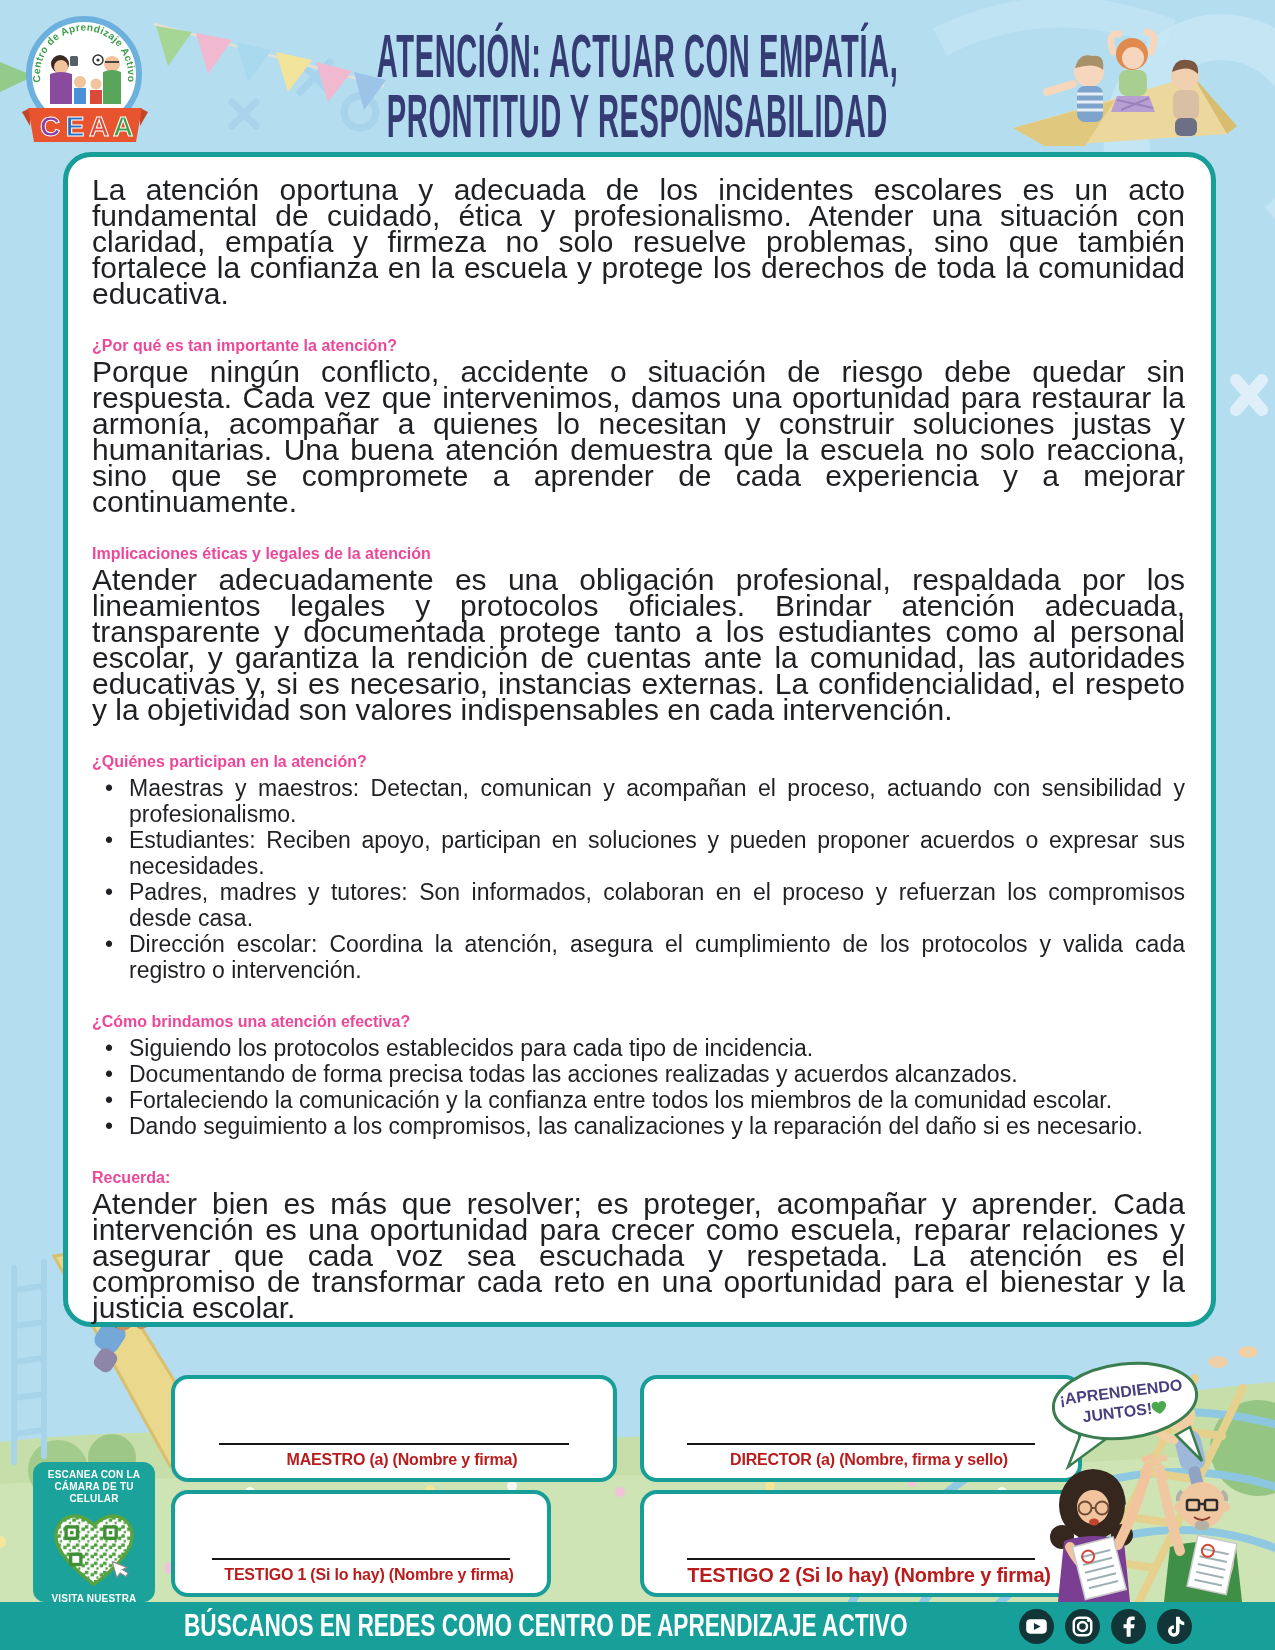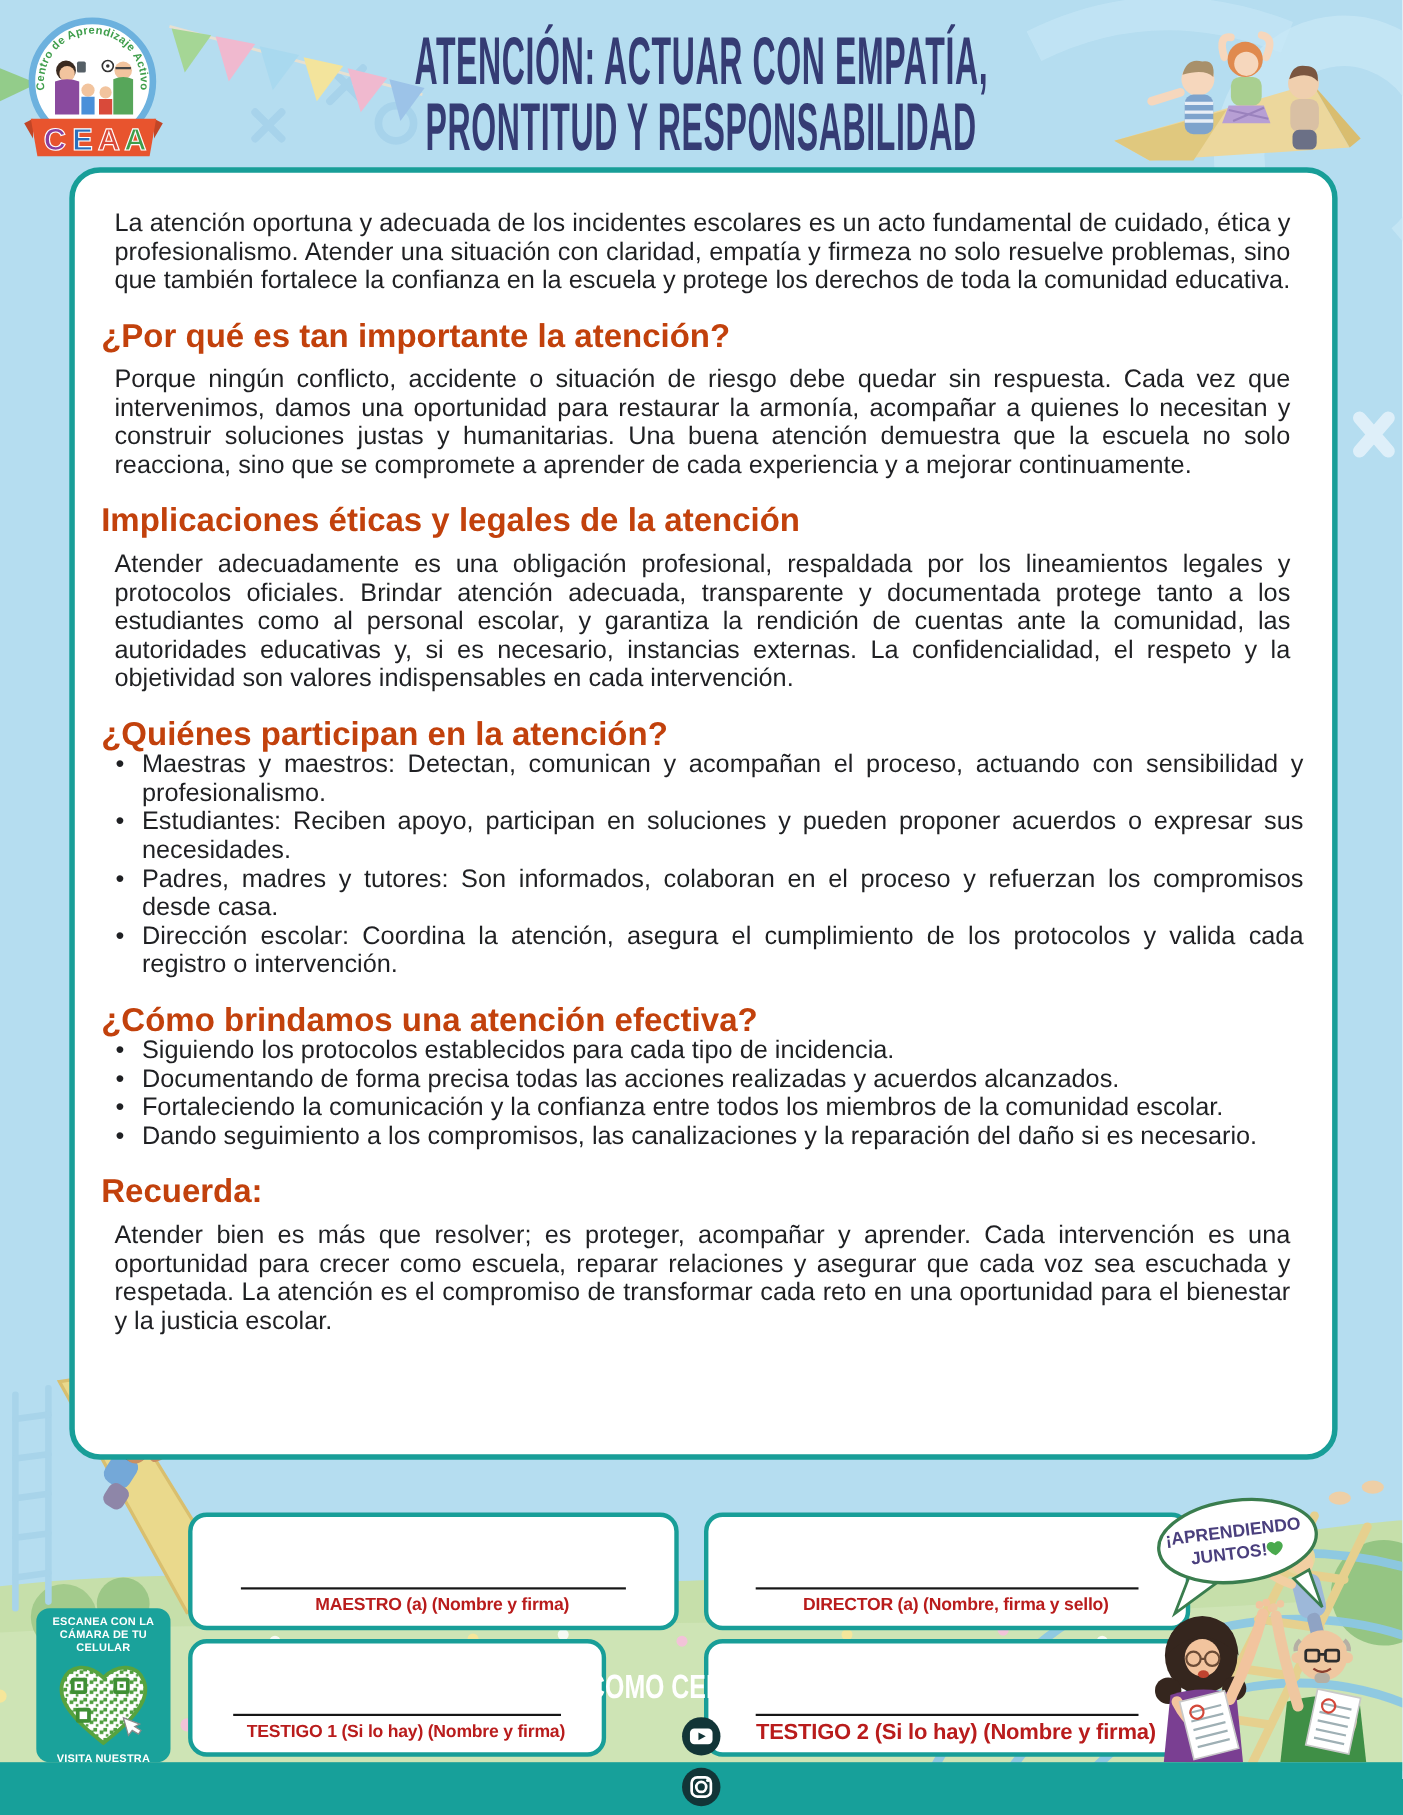--- a/index.html
+++ b/index.html
@@ -16,22 +16,22 @@
       transform:scale(0.56,1.18);transform-origin:center;}
   .title-1{top:26px;}
   .title-2{top:86px;}
   .kids-plane{left:985px;top:6px;width:260px;height:150px;z-index:2;}
   .deco{left:0;top:0;width:1275px;height:1650px;z-index:0;}
 
   
   .card{left:63px;top:152px;width:1153px;height:1175px;background:#ffffff;
       border:5px solid #189e98;border-radius:28px;box-sizing:border-box;
       padding:20px 26px 0 24px;z-index:5;color:#1f2023;}
-  .card p{margin:12px;font-size:23px;line-height:26px;text-align:justify;}
-  .card h3{margin:26px 0 0 0;font-size:30px;line-height:26px;color:#c2410c;}
+  .card p{margin:0;font-size:30px;line-height:26px;text-align:justify;}
+  .card h3{margin:26px 0 0 0;font-size:16px;line-height:26px;color:#ec4899;}
   .card ul{margin:0;padding:0;list-style:none;}
   .card li{position:relative;padding-left:37px;font-size:23px;line-height:26px;
       text-align:justify;}
   .card li::before{content:"\2022";position:absolute;left:13px;top:0;
       font-size:23px;color:#1f2023;}
 
   
   .sig{background:#fff;border:4px solid #189e98;border-radius:17px;
       box-sizing:border-box;z-index:6;}
   .sig .sline{position:absolute;left:10%;right:10%;bottom:33px;
@@ -50,21 +50,21 @@
       border-radius:12px;box-sizing:border-box;padding:7px 4px 5px 4px;
       text-align:center;color:#fff;z-index:7;}
   .qrbox .qt{font-weight:bold;font-size:10px;line-height:12px;letter-spacing:0.2px;}
 
   
   .scene{left:0;top:1140px;width:1275px;height:470px;z-index:1;}
   .mascots{left:1030px;top:1355px;width:245px;height:247px;z-index:6;}
 
   
   .footer{left:0;top:1602px;width:1275px;height:48px;background:#17a09a;
-      display:flex;align-items:center;justify-content:center;gap:9px;z-index:9;flex-direction:column;}
+      display:flex;align-items:center;justify-content:center;gap:9px;z-index:9;}
   .footer .ftext{color:#ffffff;font-weight:bold;font-size:29px;white-space:nowrap;
       transform:scale(0.78,1.05);transform-origin:center;letter-spacing:0;}
   .footer svg{flex:0 0 auto;}
 </style>
 </head>
 <body>
 
 <div class="page">
 
   <svg class="abs deco" viewBox="0 0 1275 1650" xmlns="http://www.w3.org/2000/svg">

